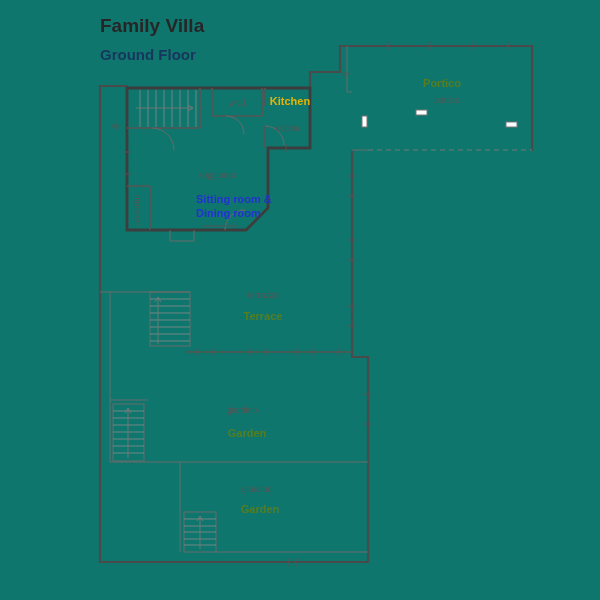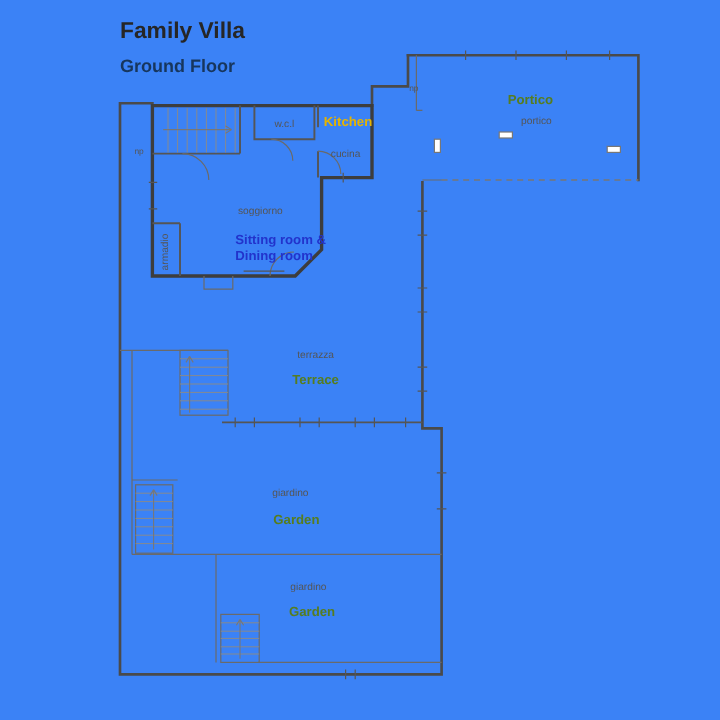--- a/index.html
+++ b/index.html
@@ -1,17 +1,17 @@
 <!DOCTYPE html>
 <html><head>
 <meta charset="utf-8">
 <style>
   html,body { margin:0; padding:0; background:#ffffff; }
   #canvas {
-    position:relative; width:600px; height:600px; background:#3b82f6;
+    position:relative; width:600px; height:600px; background:#0f766e;
     font-family:"Liberation Sans", sans-serif; overflow:hidden;
   }
   svg text { font-family:"Liberation Sans", sans-serif; }
   .wall2 { stroke:#4a4a4a; stroke-width:2.2; fill:none; stroke-linecap:square; }
   .wall3 { stroke:#3d3d3d; stroke-width:2.8; fill:none; stroke-linecap:square; }
   .thin  { stroke:#6a6a6a; stroke-width:1;   fill:none; }
   .thin2 { stroke:#555555; stroke-width:1.6; fill:none; }
   .dash  { stroke:#777777; stroke-width:1.2; fill:none; stroke-dasharray:5 4; }
   .hatch { stroke:#8a8a8a; stroke-width:0.8; fill:none; }
   .arrow { stroke:#777777; stroke-width:0.9; fill:none; }

